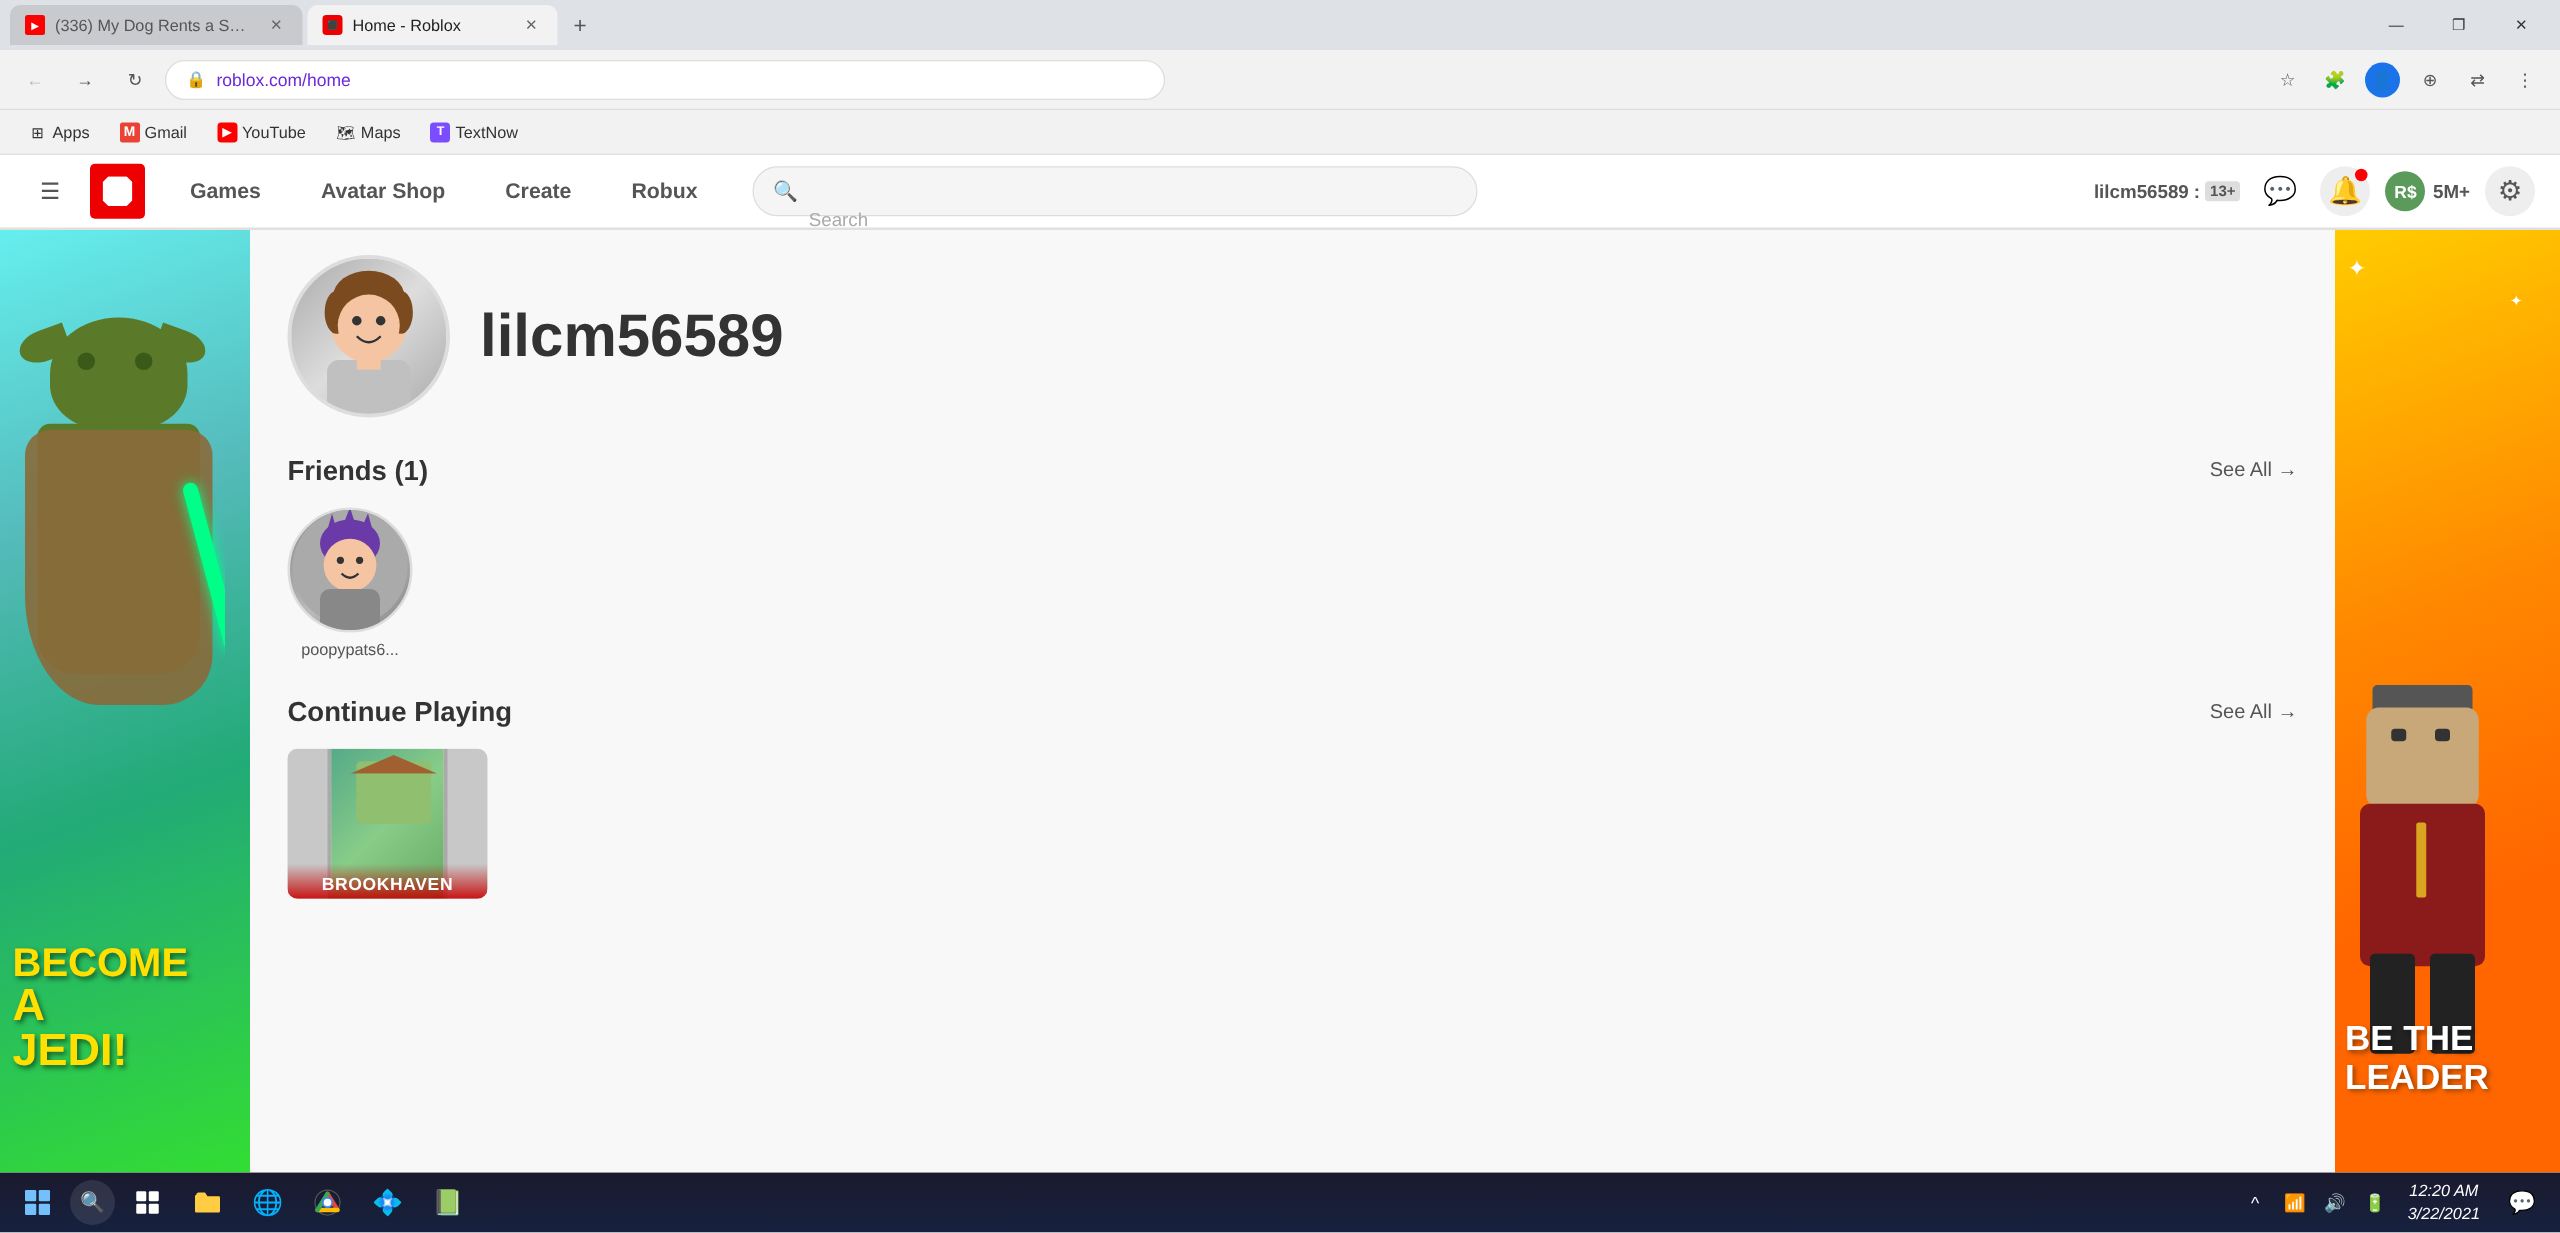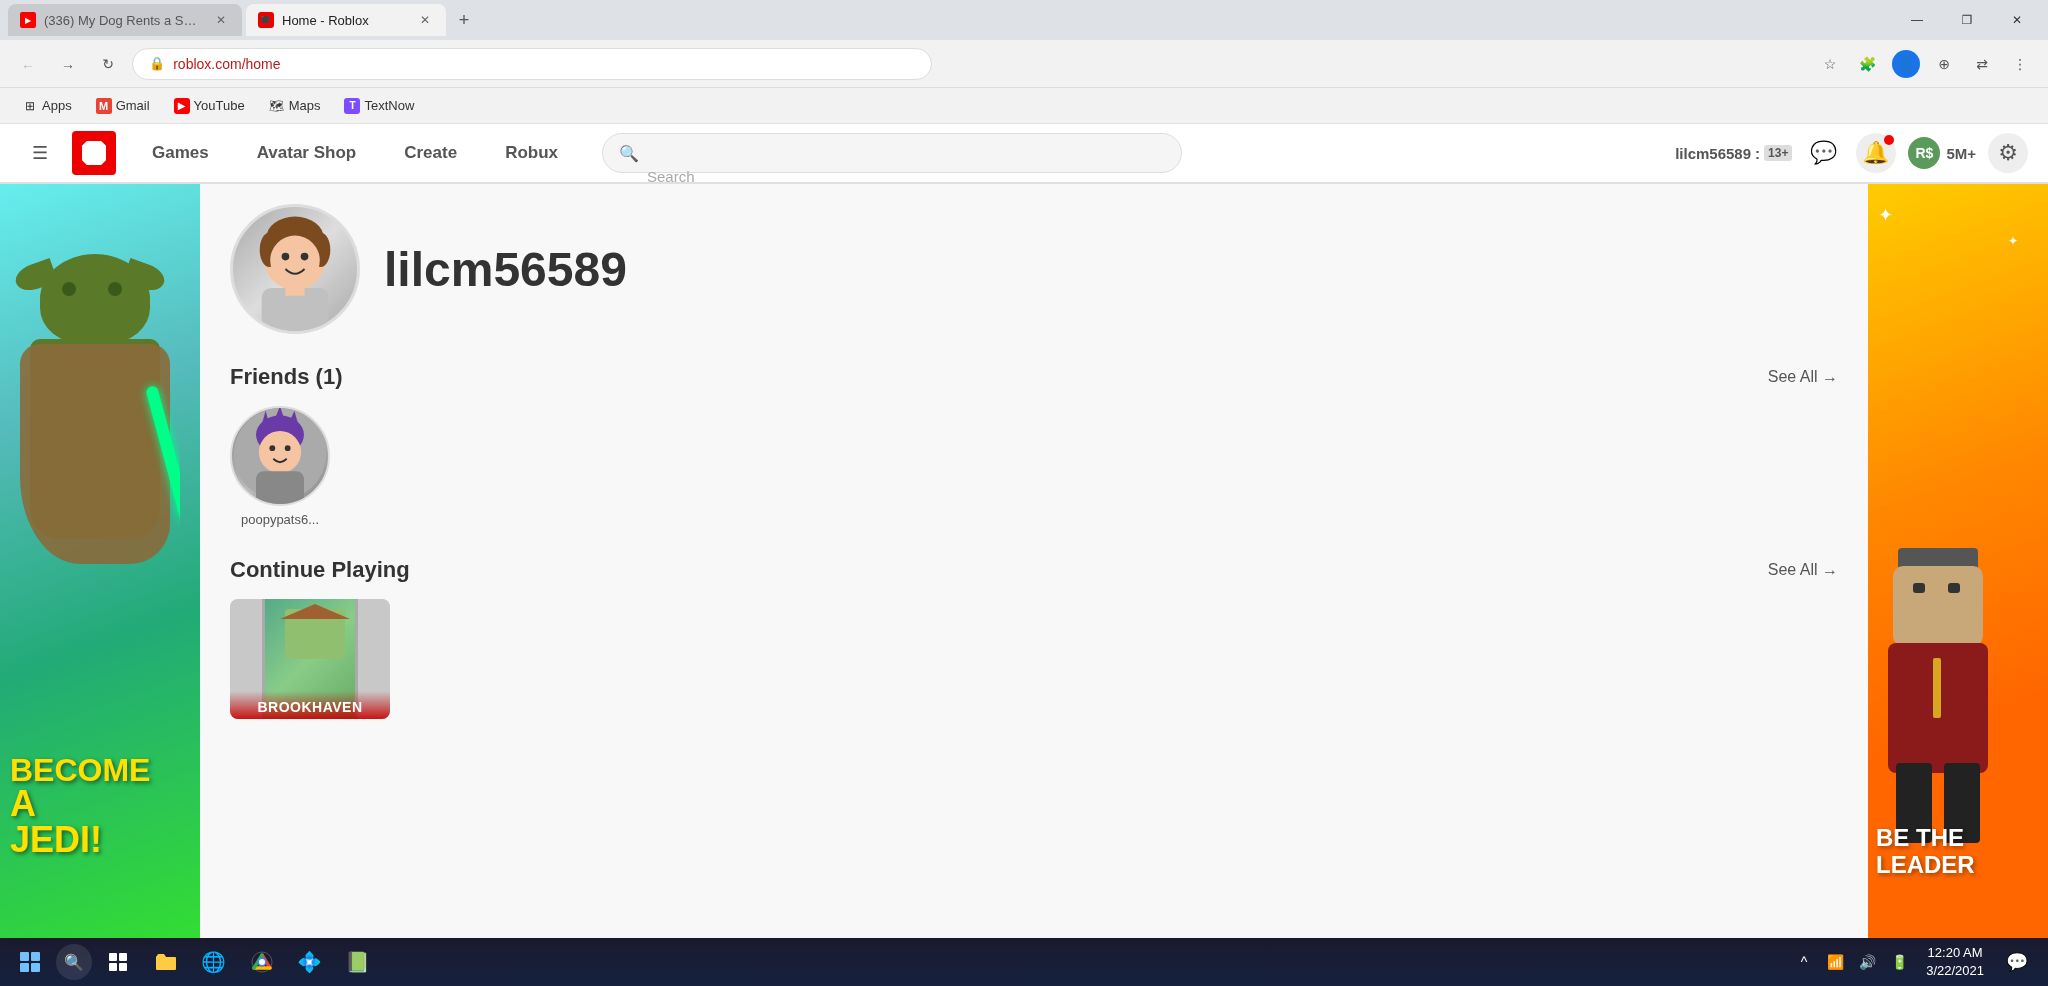--- a/index.html
+++ b/index.html
@@ -22,21 +22,21 @@
     .new-tab-btn { width: 28px; height: 28px; border-radius: 50%; display: flex; align-items: center; justify-content: center; font-size: 18px; color: #555; cursor: pointer; }
     .window-controls { margin-left: auto; display: flex; gap: 4px; }
     .win-btn { width: 46px; height: 32px; display: flex; align-items: center; justify-content: center; font-size: 12px; color: #333; cursor: pointer; }
 
     
     .address-bar { height: 48px; background: #f2f2f2; display: flex; align-items: center; padding: 0 12px; gap: 8px; border-bottom: 1px solid #ddd; }
     .nav-btn { width: 32px; height: 32px; border-radius: 50%; display: flex; align-items: center; justify-content: center; cursor: pointer; color: #555; font-size: 14px; }
     .nav-btn.disabled { color: #bbb; cursor: default; }
     .url-bar { flex: 1; height: 32px; background: white; border-radius: 16px; display: flex; align-items: center; padding: 0 16px; font-size: 14px; color: #333; border: 1px solid #ddd; gap: 8px; max-width: 800px; }
     .url-lock { color: #555; font-size: 13px; }
-    .url-text { color: #b91c1c; font-size: 14px; }
+    .url-text { color: #6d28d9; font-size: 14px; }
     .address-icons { display: flex; align-items: center; gap: 6px; margin-left: auto; }
     .addr-icon { width: 32px; height: 32px; border-radius: 50%; display: flex; align-items: center; justify-content: center; cursor: pointer; font-size: 14px; color: #555; }
     .profile-icon { width: 28px; height: 28px; border-radius: 50%; background: #1a73e8; display: flex; align-items: center; justify-content: center; color: white; font-size: 14px; }
 
     
     .bookmarks-bar { height: 36px; background: #f2f2f2; display: flex; align-items: center; padding: 0 12px; gap: 4px; border-bottom: 1px solid #e0e0e0; }
     .bookmark-item { display: flex; align-items: center; gap: 4px; padding: 4px 10px; border-radius: 4px; font-size: 13px; color: #333; cursor: pointer; }
     .bm-icon { width: 16px; height: 16px; display: flex; align-items: center; justify-content: center; font-size: 12px; }
 
     
@@ -84,38 +84,38 @@
     
     .game-item { width: 160px; cursor: pointer; }
     .game-thumbnail { width: 160px; height: 120px; border-radius: 8px; overflow: hidden; background: #ddd; position: relative; }
     .game-label { position: absolute; bottom: 0; left: 0; right: 0; background: linear-gradient(transparent, rgba(200,0,0,0.9)); padding: 8px 12px 4px; font-size: 14px; font-weight: 800; color: white; text-align: center; letter-spacing: 0.5px; }
     .game-door { position: absolute; top: 0; left: 0; width: 35px; height: 100%; background: #c8c8c8; border-right: 3px solid #aaa; }
     .game-scene { position: absolute; top: 0; left: 35px; right: 35px; height: 100%; background: linear-gradient(135deg, #5a8 0%, #8c8 50%, #6a6 100%); }
     .game-door2 { position: absolute; top: 0; right: 0; width: 35px; height: 100%; background: #c8c8c8; border-left: 3px solid #aaa; }
 
     
     .right-banner { width: 180px; min-width: 180px; background: linear-gradient(160deg, #ffcc00 0%, #ff8800 40%, #ff6600 70%); overflow: hidden; position: relative; }
-    .right-banner-text { position: absolute; bottom: 60px; left: 8px; font-size: 24px; font-weight: 900; color: white; text-shadow: 2px 2px 4px rgba(0,0,0,0.4); line-height: 1.1; }
+    .right-banner-text { position: absolute; bottom: 60px; left: 8px; font-size: 28px; font-weight: 900; color: white; text-shadow: 2px 2px 4px rgba(0,0,0,0.4); line-height: 1.1; }
 
     
     .chat-bar { height: 36px; background: white; border-top: 1px solid #e0e0e0; display: flex; align-items: center; padding: 0 20px; }
     .chat-label { font-size: 15px; font-weight: 600; color: #555; }
 
     
     .taskbar { height: 48px; background: linear-gradient(180deg, #1a1a2e 0%, #16213e 100%); display: flex; align-items: center; padding: 0 8px; gap: 4px; }
     .taskbar-start { width: 44px; height: 44px; display: flex; align-items: center; justify-content: center; cursor: pointer; }
     .start-icon { width: 20px; height: 20px; display: grid; grid-template-columns: 1fr 1fr; gap: 2px; }
     .start-square { background: white; border-radius: 1px; }
     .taskbar-search { width: 36px; height: 36px; border-radius: 50%; background: rgba(255,255,255,0.1); display: flex; align-items: center; justify-content: center; cursor: pointer; color: white; font-size: 16px; }
     .taskbar-icon { width: 44px; height: 44px; display: flex; align-items: center; justify-content: center; cursor: pointer; }
     .taskbar-spacer { flex: 1; }
     .taskbar-tray { display: flex; align-items: center; gap: 4px; }
     .tray-icon { width: 28px; height: 28px; display: flex; align-items: center; justify-content: center; cursor: pointer; color: white; font-size: 14px; }
     .taskbar-clock { color: white; font-size: 13px; text-align: center; padding: 0 8px; }
-    .taskbar-clock div { line-height: 1.4; }
+    .taskbar-clock div { line-height: 1.4; font-style: italic; }
     .taskbar-notif { width: 44px; height: 44px; display: flex; align-items: center; justify-content: center; cursor: pointer; color: white; font-size: 18px; }
 
     
     .avatar-svg { width: 100%; height: 100%; }
 
     .friends-section { margin-bottom: 24px; }
     .continue-section { }
   </style>
 </head>
 <body>

